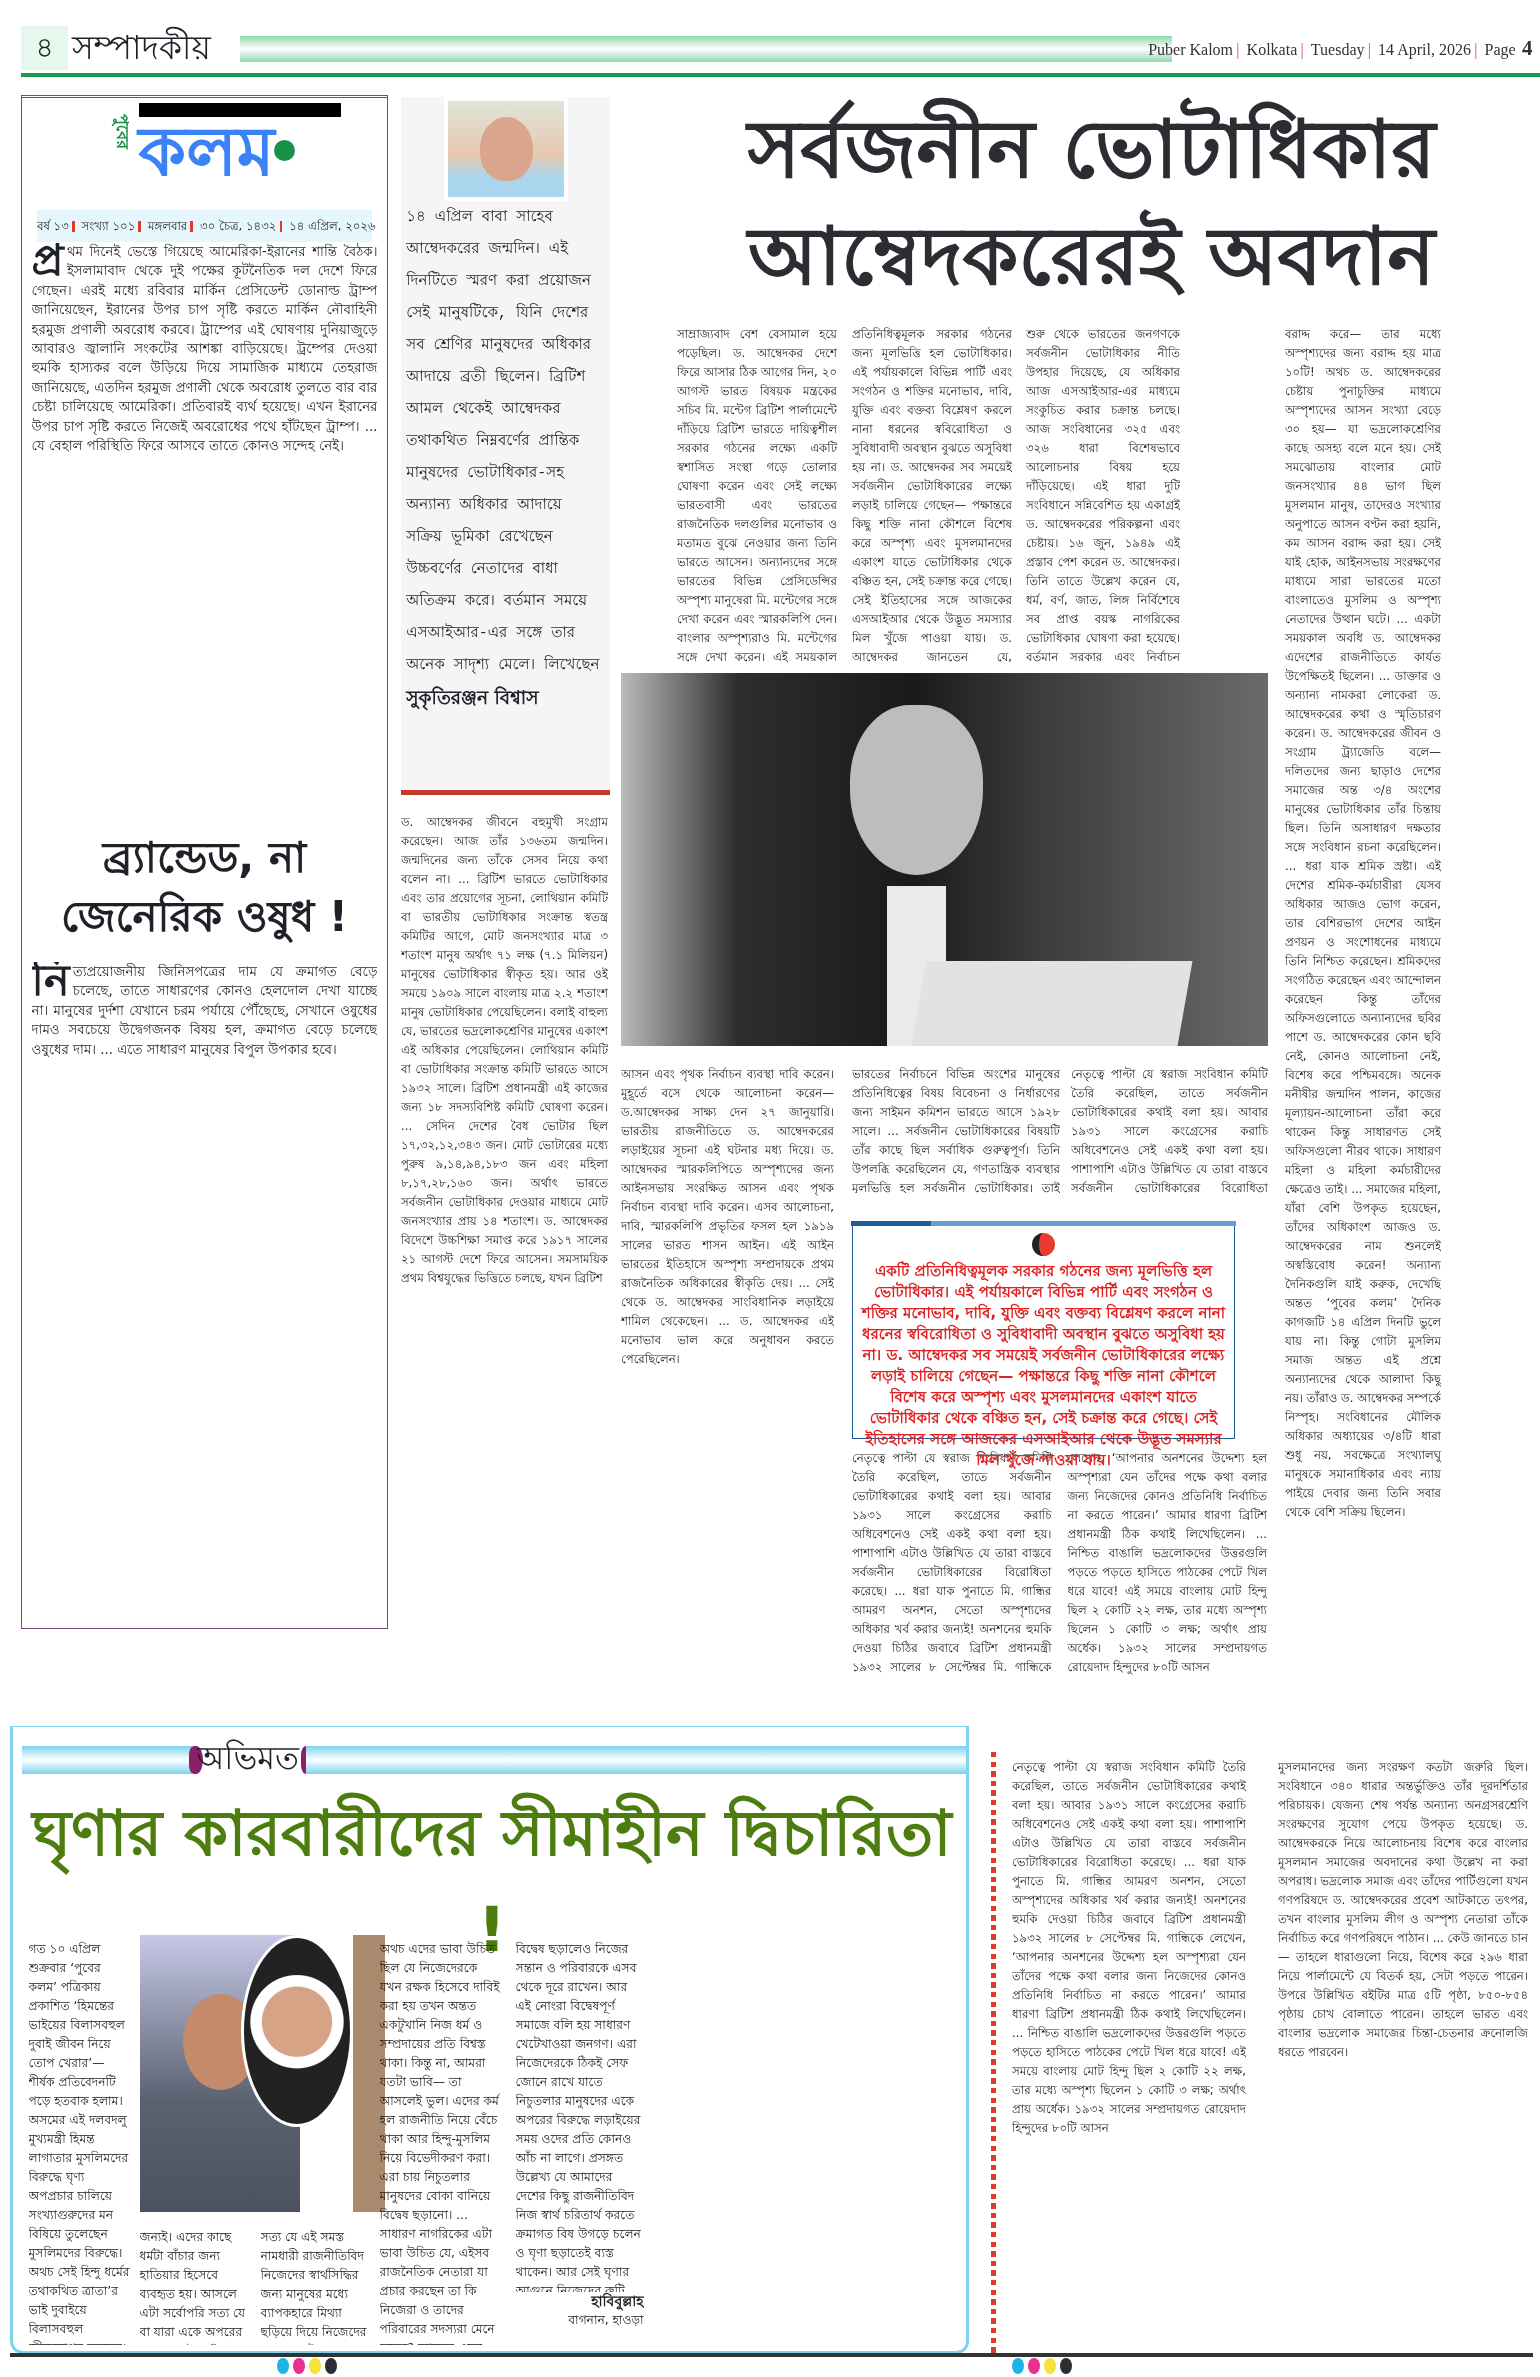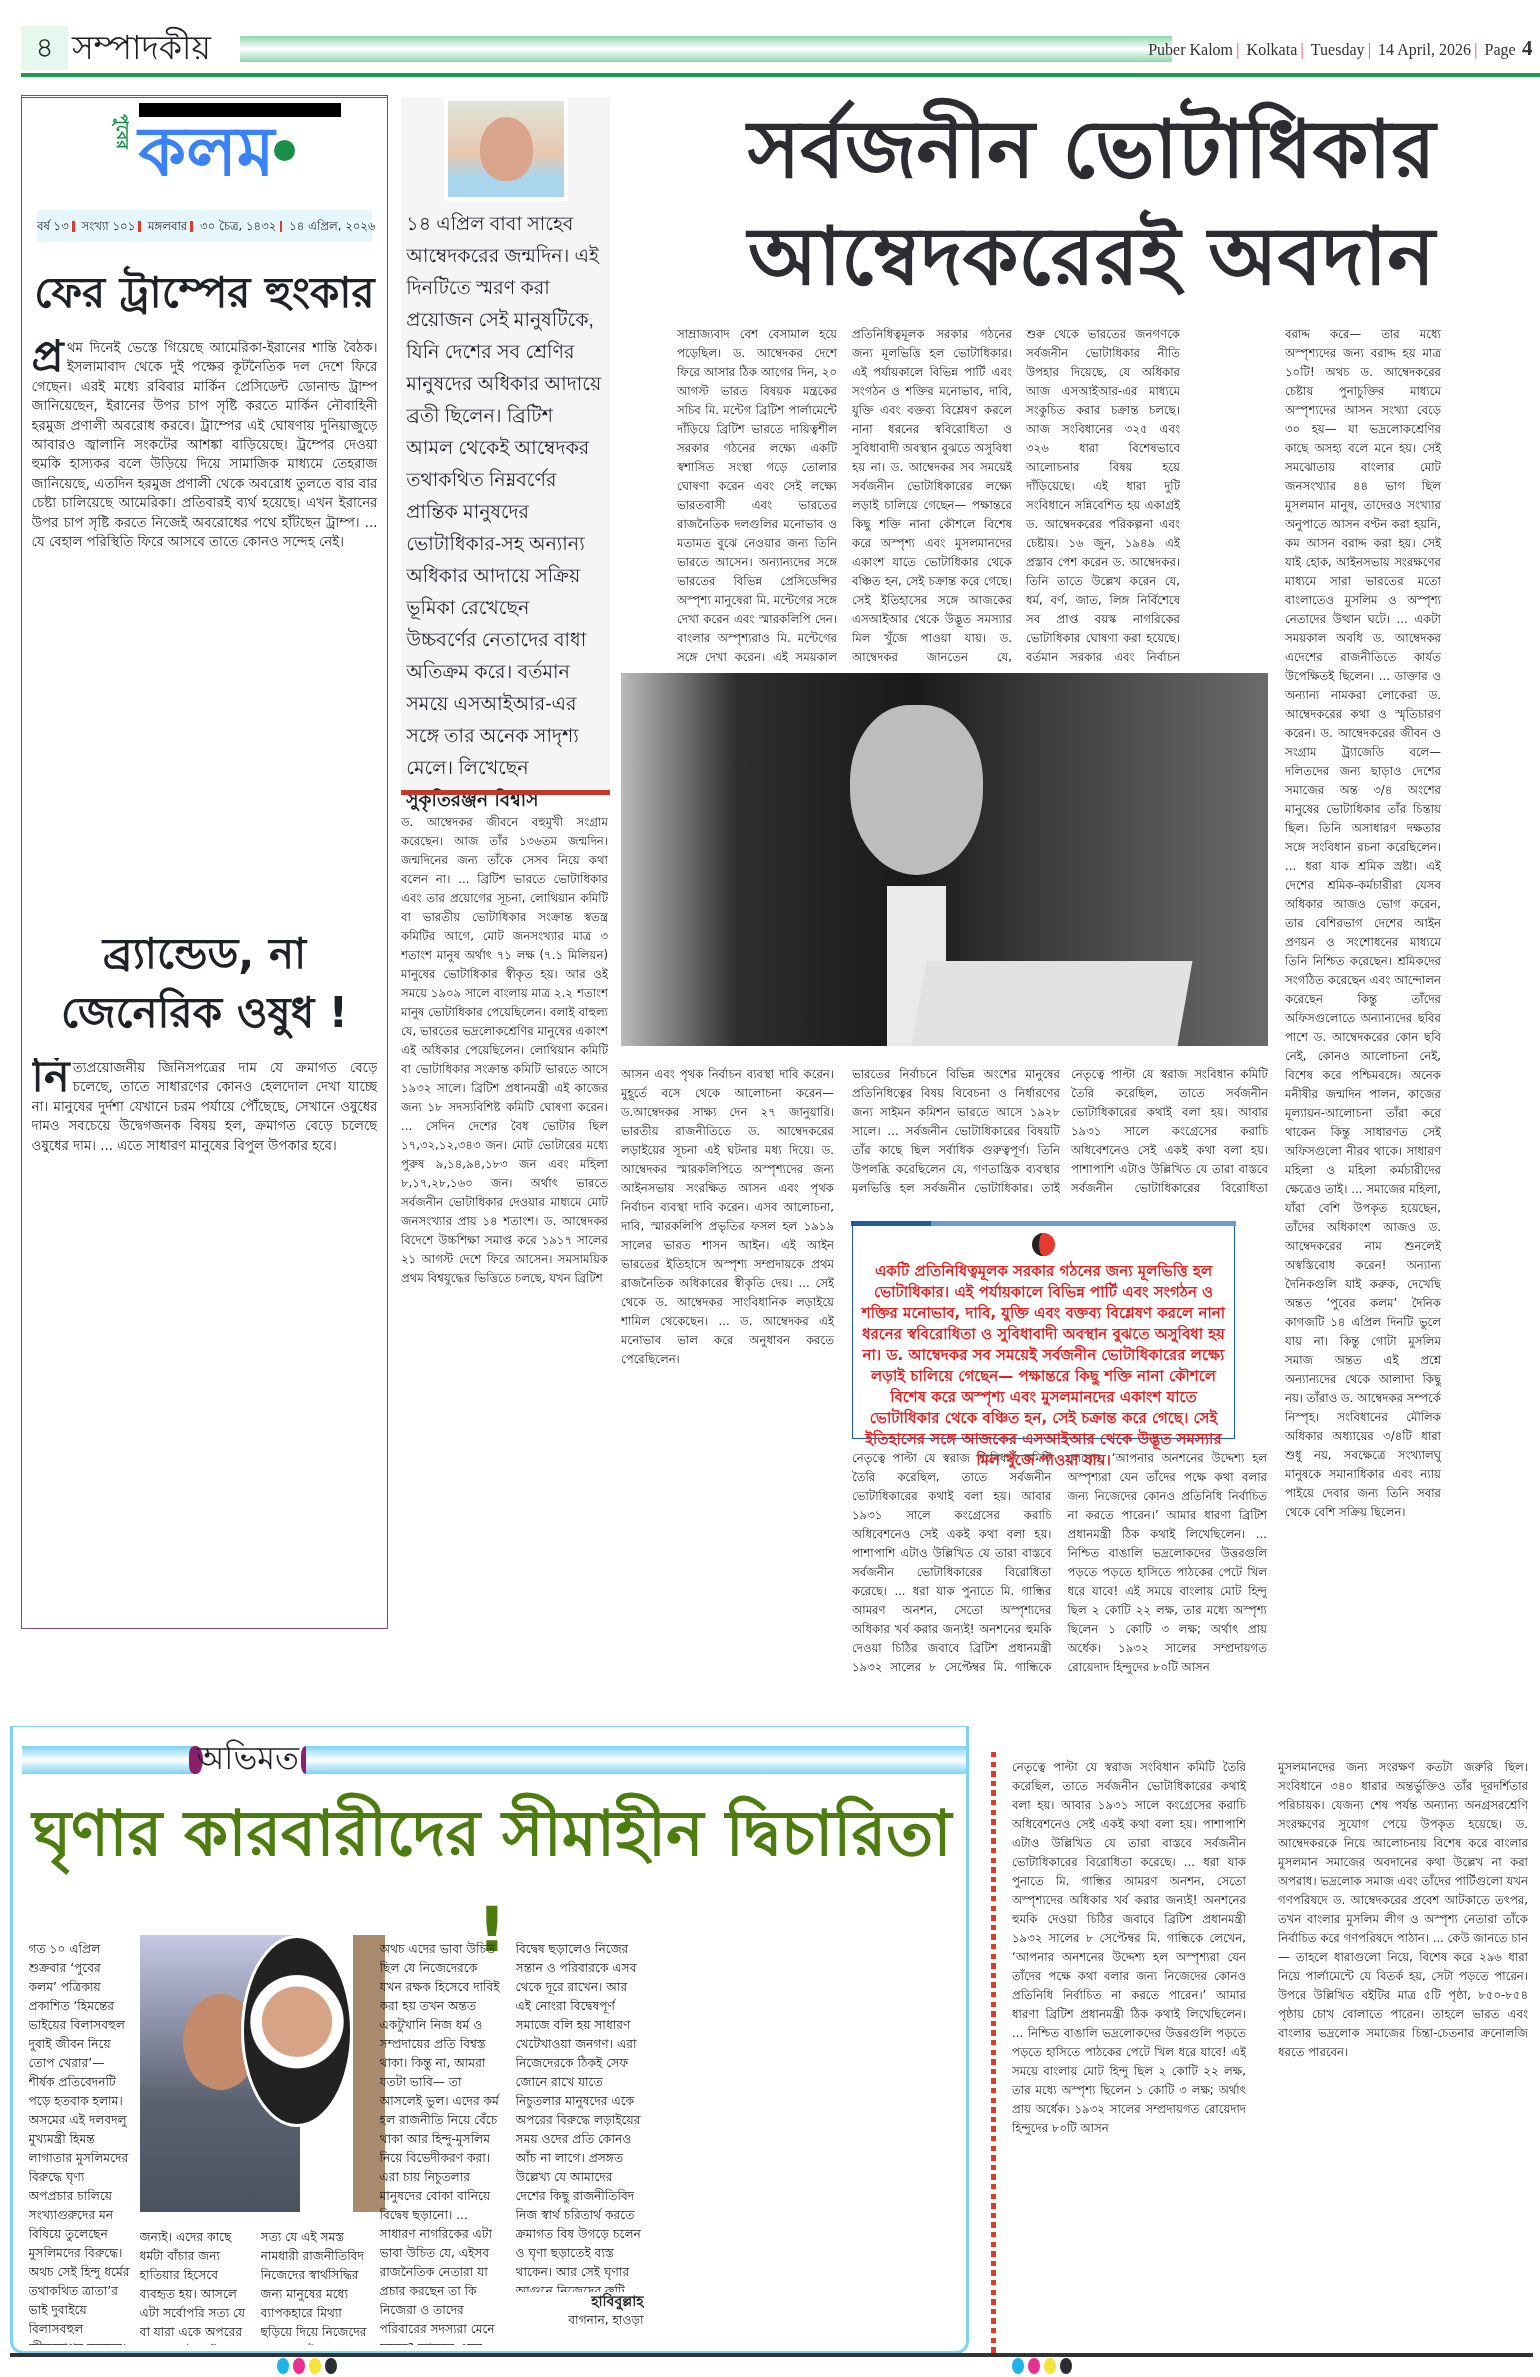--- a/index.html
+++ b/index.html
@@ -32,21 +32,21 @@
   .issue-bar { height: 32px; background: #e6f6fd; margin: 0 5.3px; font-size: 11.7px; line-height: 32px; text-align: center; white-space: nowrap; font-family: "DejaVu Sans", sans-serif; }
   .issue-bar .pipe { display: inline-block; width: 2.7px; height: 11.7px; background: #e03a2a; margin: 0 3.2px; vertical-align: middle; }
   .ed-title { text-align: center; font-size: 42px; line-height: 59px; margin: 21px 0 16px; font-family: "DejaVu Sans", sans-serif; }
   .ed-body { font-size: 13.3px; line-height: 19.4px; text-align: justify; font-family: "DejaVu Sans", sans-serif; }
   .dropcap { float: left; font-size: 43px; line-height: 37px; padding-right: 3.2px; font-weight: bold; }
 
   
   .teaser { position: absolute; left: 401px; top: 97px; width: 209px; height: 698px; background: #f5f5f5; padding: 0 5.3px; }
   .teaser-photo { width: 124px; height: 104px; margin: 0 auto; background: linear-gradient(#dfe5d8, #e8c8b0 55%, #a9d6ee 80%); border: 4.3px solid #fff; position: relative; }
   .teaser-photo .face { position: absolute; left: 32px; top: 16px; width: 53px; height: 64px; border-radius: 50% 50% 45% 45%; background: #d9a58c; }
-  .teaser-text { font-size: 19px; line-height: 32px; margin-top: 7px; font-family: Liberation Sans, sans-serif; }
+  .teaser-text { font-size: 15px; line-height: 32px; margin-top: 1px; font-family: Liberation Mono, monospace; }
   .teaser-author { font-size: 18.6px; font-weight: bold; line-height: 32px; font-family: "DejaVu Sans", sans-serif; }
   .teaser-rule { position: absolute; left: 0; bottom: 0; width: 100%; height: 5.3px; background: #c0392b; }
 
   
   .main-headline { position: absolute; left: 660px; top: 96px; width: 863px; text-align: center;
                    font-size: 80px; line-height: 107px; font-weight: bold; font-family: "DejaVu Sans", sans-serif; color: #2b2d33; }
 
   
   .col { position: absolute; font-size: 11.7px; line-height: 19px; text-align: justify; overflow: hidden; font-family: "DejaVu Sans", sans-serif; color: #222; }
   .photo-main { position: absolute; left: 621px; top: 673px; width: 647px; height: 373px;
@@ -110,21 +110,20 @@
     <div class="mast-dot"></div>
   </div>
   <div class="issue-bar">
     <span>বর্ষ ১৩</span><i class="pipe"></i>
     <span>সংখ্যা ১০১</span><i class="pipe"></i>
     <span>মঙ্গলবার</span><i class="pipe"></i>
     <span>৩০ চৈত্র, ১৪৩২</span><i class="pipe"></i>
     <span>১৪ এপ্রিল, ২০২৬</span>
   </div>
 
-  <h2 class="ed-title">ফের ট্রাম্পের হুংকার</h2>
   <div class="ed-body" style="height:565px; overflow:hidden;">
     <span class="dropcap">প্র</span><span>থম দিনেই ভেস্তে গিয়েছে আমেরিকা-ইরানের শান্তি বৈঠক। ইসলামাবাদ থেকে দুই পক্ষের কূটনৈতিক দল দেশে ফিরে গেছেন। এরই মধ্যে রবিবার মার্কিন প্রেসিডেন্ট ডোনাল্ড ট্রাম্প জানিয়েছেন, ইরানের উপর চাপ সৃষ্টি করতে মার্কিন নৌবাহিনী হরমুজ প্রণালী অবরোধ করবে। ট্রাম্পের এই ঘোষণায় দুনিয়াজুড়ে আবারও জ্বালানি সংকটের আশঙ্কা বাড়িয়েছে। ট্রম্পের দেওয়া হুমকি হাস্যকর বলে উড়িয়ে দিয়ে সামাজিক মাধ্যমে তেহরাজ জানিয়েছে, এতদিন হরমুজ প্রণালী থেকে অবরোধ তুলতে বার বার চেষ্টা চালিয়েছে আমেরিকা। প্রতিবারই ব্যর্থ হয়েছে। এখন ইরানের উপর চাপ সৃষ্টি করতে নিজেই অবরোধের পথে হাঁটছেন ট্রাম্প। ... যে বেহাল পরিস্থিতি ফিরে আসবে তাতে কোনও সন্দেহ নেই।</span>
   </div>
 
   <h2 class="ed-title">ব্র্যান্ডেড, না জেনেরিক ওষুধ !</h2>
   <div class="ed-body" style="height:596px; overflow:hidden;">
     <span class="dropcap">নি</span><span>ত্যপ্রয়োজনীয় জিনিসপত্রের দাম যে ক্রমাগত বেড়ে চলেছে, তাতে সাধারণের কোনও হেলদোল দেখা যাচ্ছে না। মানুষের দুর্দশা যেখানে চরম পর্যায়ে পৌঁছেছে, সেখানে ওষুধের দামও সবচেয়ে উদ্বেগজনক বিষয় হল, ক্রমাগত বেড়ে চলেছে ওষুধের দাম। ... এতে সাধারণ মানুষের বিপুল উপকার হবে।</span>
   </div>
 </div>
 

